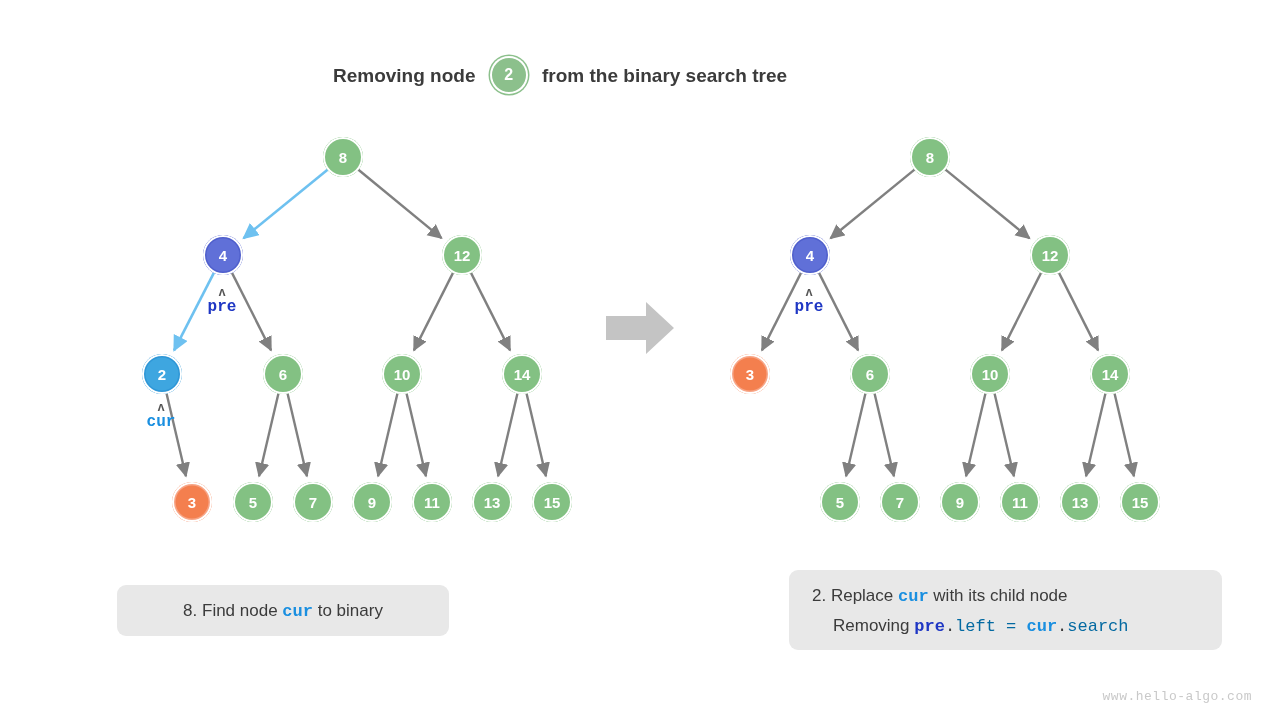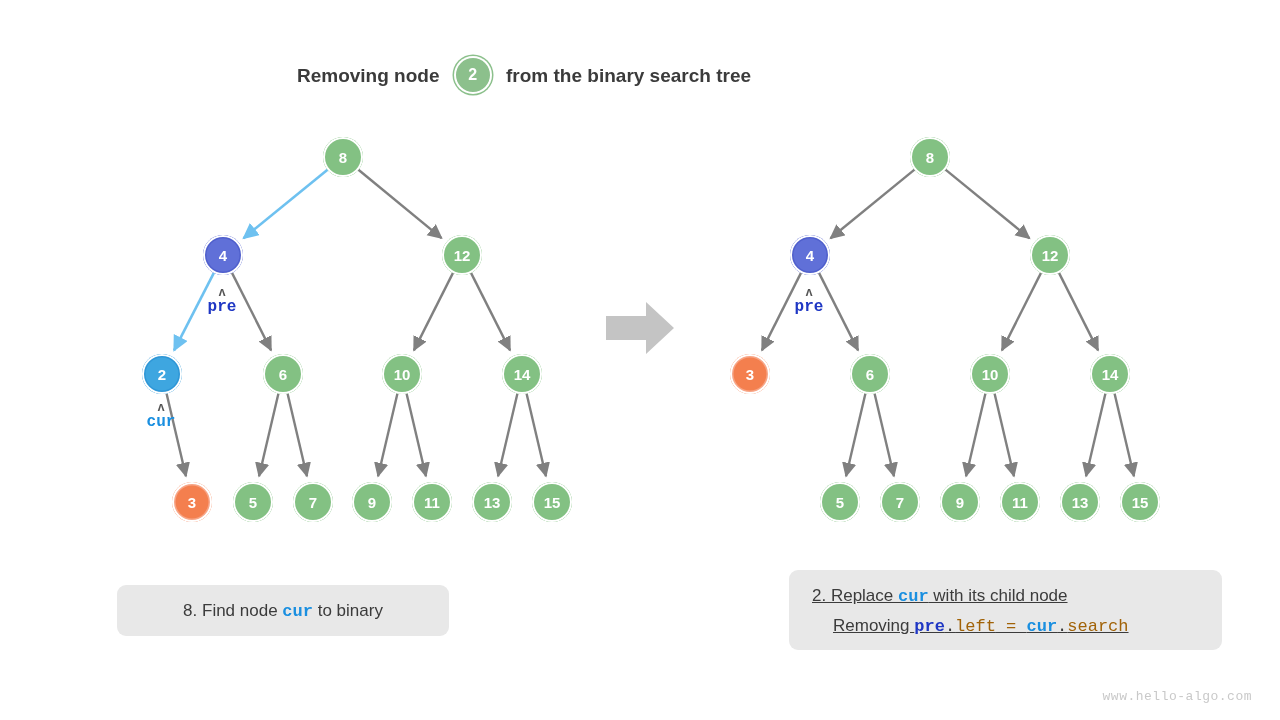--- a/index.html
+++ b/index.html
@@ -10,20 +10,21 @@
     position:relative;overflow:hidden;
   }
   #stage{position:absolute;inset:0;}
 
   
   #title{
     position:absolute;top:57px;left:0;width:1048px;
     text-align:center;
     font-size:19px;font-weight:bold;color:#3b3b3b;
     white-space:nowrap;
+    padding-left:36px;
   }
   #title .seg{vertical-align:middle;}
   #title .badge{
     display:inline-block;vertical-align:middle;
     width:38px;height:38px;border-radius:50%;
     background:#8cc08c;
     box-shadow:inset 0 0 0 2px #ffffff, 0 0 0 1.5px #8cc08c;
     color:#ffffff;font-size:16px;font-weight:bold;
     line-height:38px;text-align:center;
     margin:0 9px;position:relative;top:-1px;
@@ -78,28 +79,28 @@
   
   .caption{
     position:absolute;background:#e8e8e8;border-radius:9px;
     color:#3b3b3b;font-size:17px;
     display:flex;align-items:center;justify-content:center;
     box-sizing:border-box;z-index:3;
   }
   .caption .mono{font-family:"Liberation Mono", monospace;font-weight:bold;}
   .cur-tok{color:#1a8fe0;}
   .pre-tok{color:#1f37c4;}
-  .dim-tok{color:#a16207;font-family:"Liberation Mono", monospace;}
+  .dim-tok{color:#0369a1;font-family:"Liberation Mono", monospace;}
   .dot-tok{color:#3b3b3b;font-family:"Liberation Mono", monospace;}
 
   #cap1{left:117px;top:585px;width:332px;height:51px;}
   #cap2{left:469px;top:585px;width:296px;height:51px;}
   #cap3{left:789px;top:570px;width:433px;height:80px;
         display:block;padding:11px 0 0 0;}
-  #cap3 .line{display:block;text-align:left;line-height:29px;text-decoration:underline;}
+  #cap3 .line{display:block;text-align:left;line-height:29px;}
   #cap3 .line1{padding-left:23px;}
   #cap3 .line2{padding-left:44px;}
 
   
   #watermark{
     position:absolute;right:28px;bottom:16px;
     font-family:"Liberation Mono", monospace;
     font-size:13px;color:#c9c9c9;letter-spacing:.5px;
   }
 </style>

